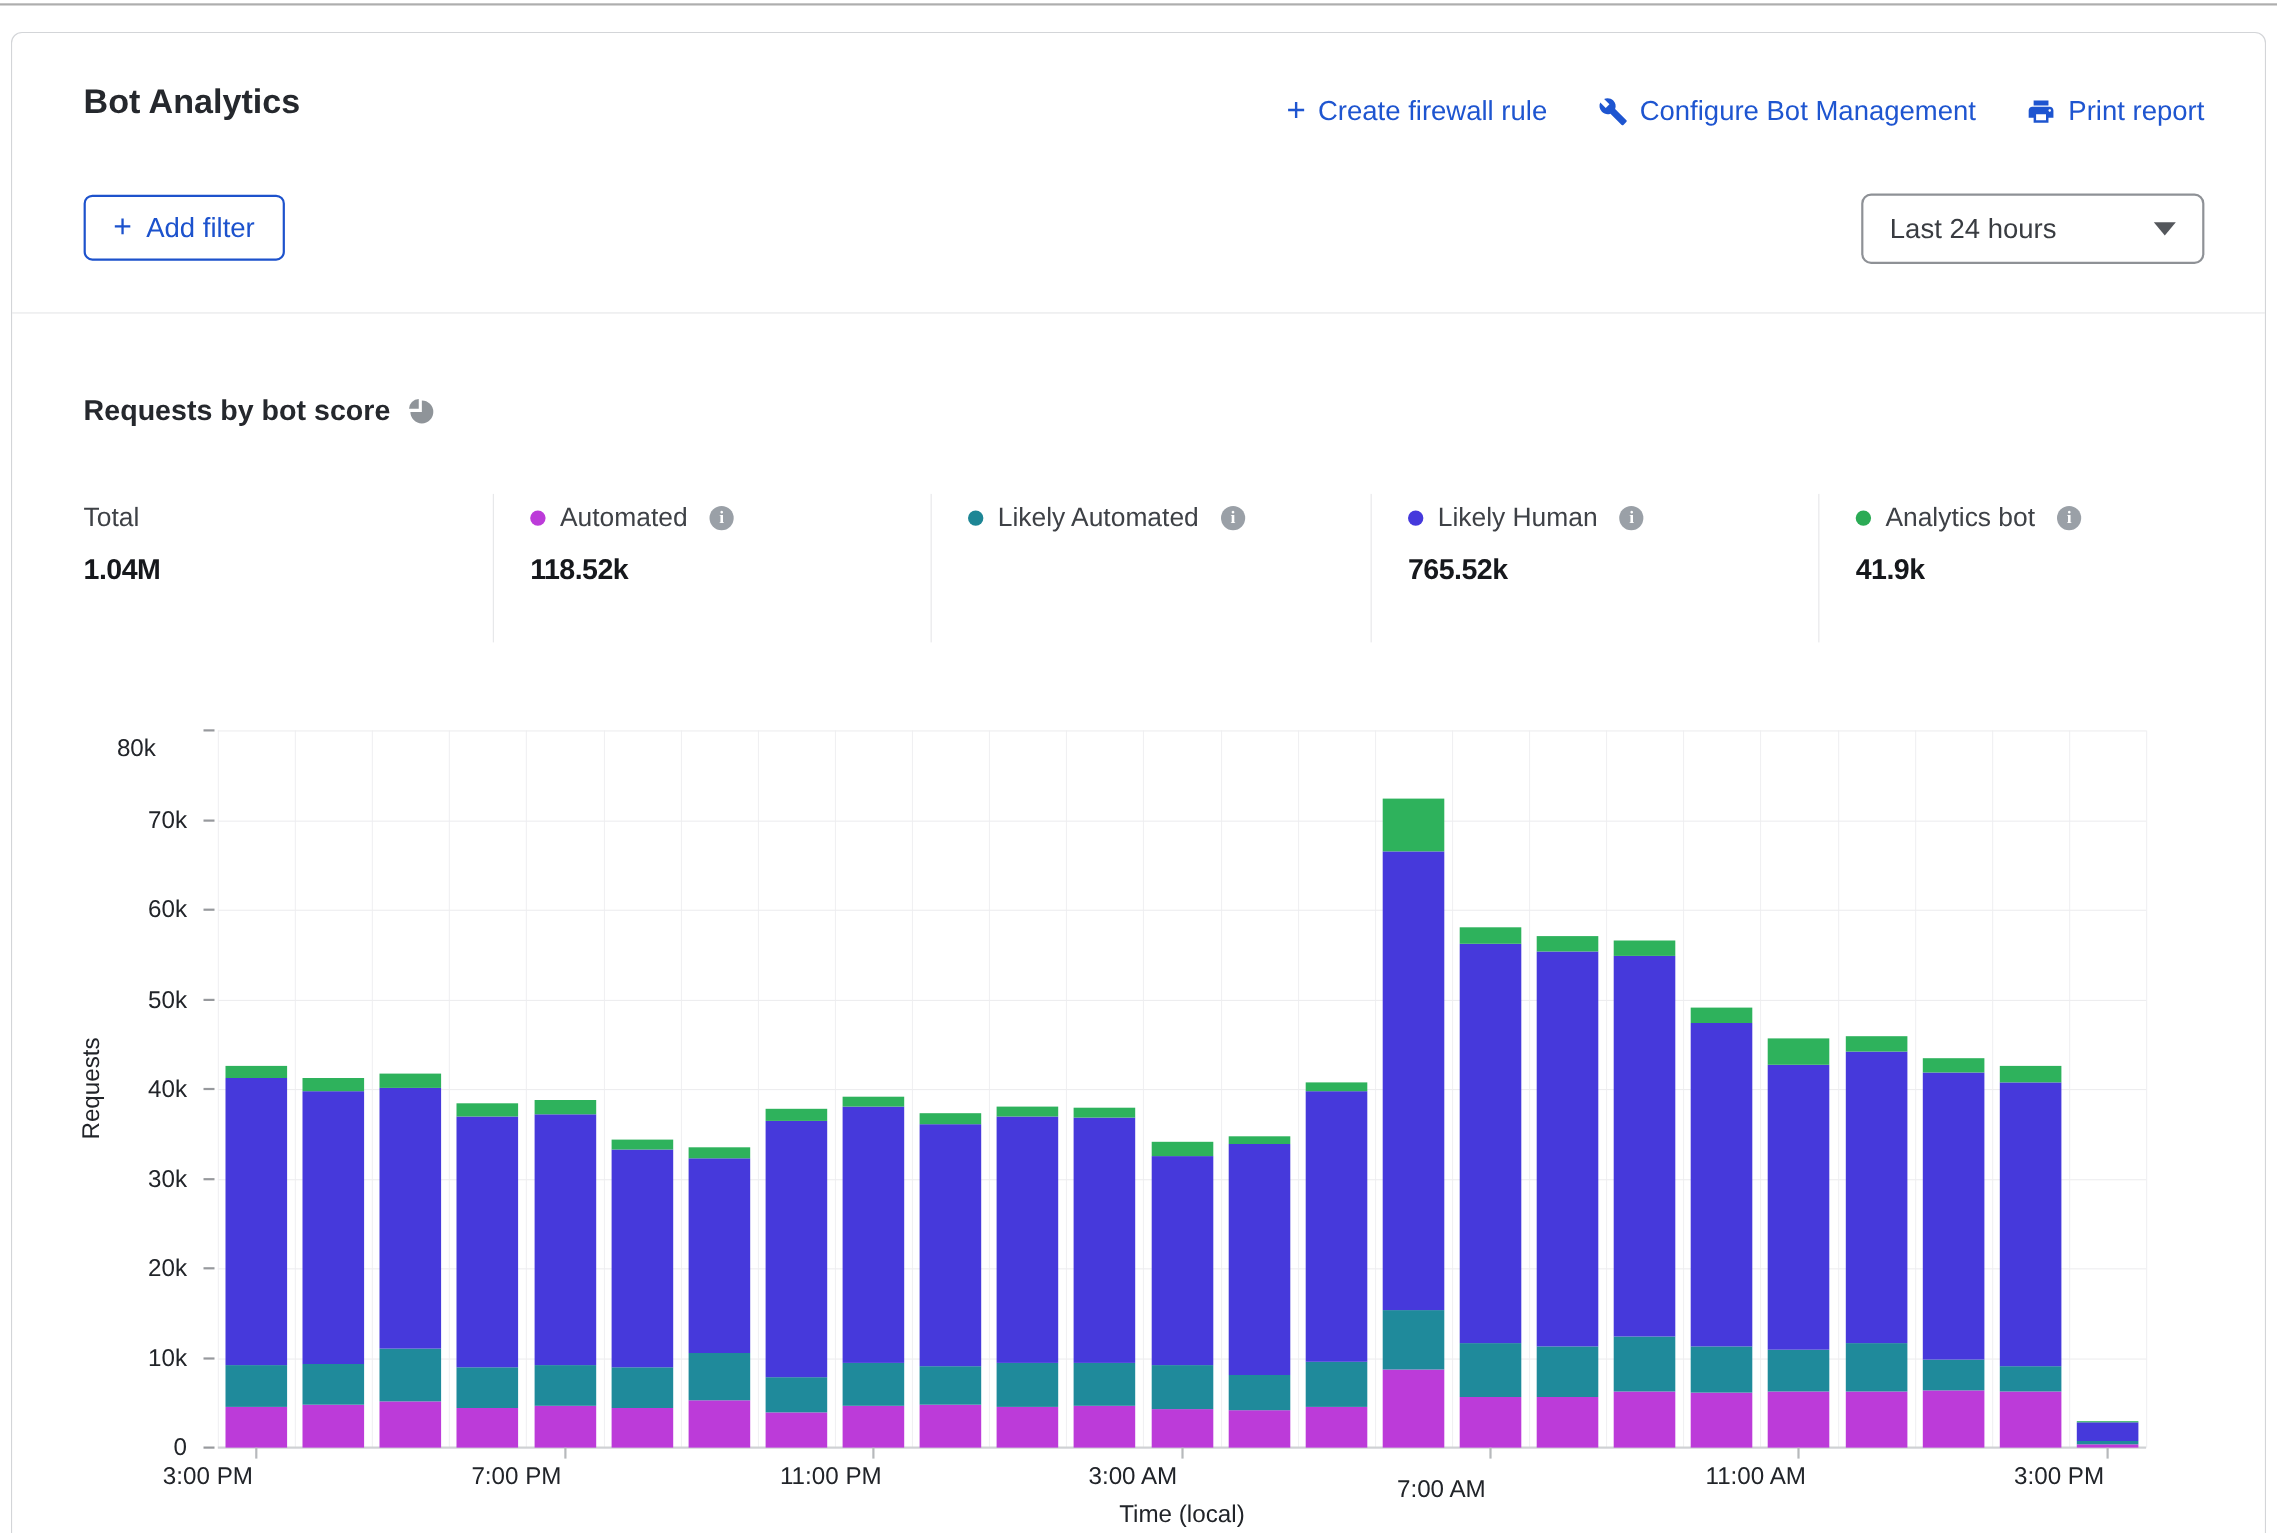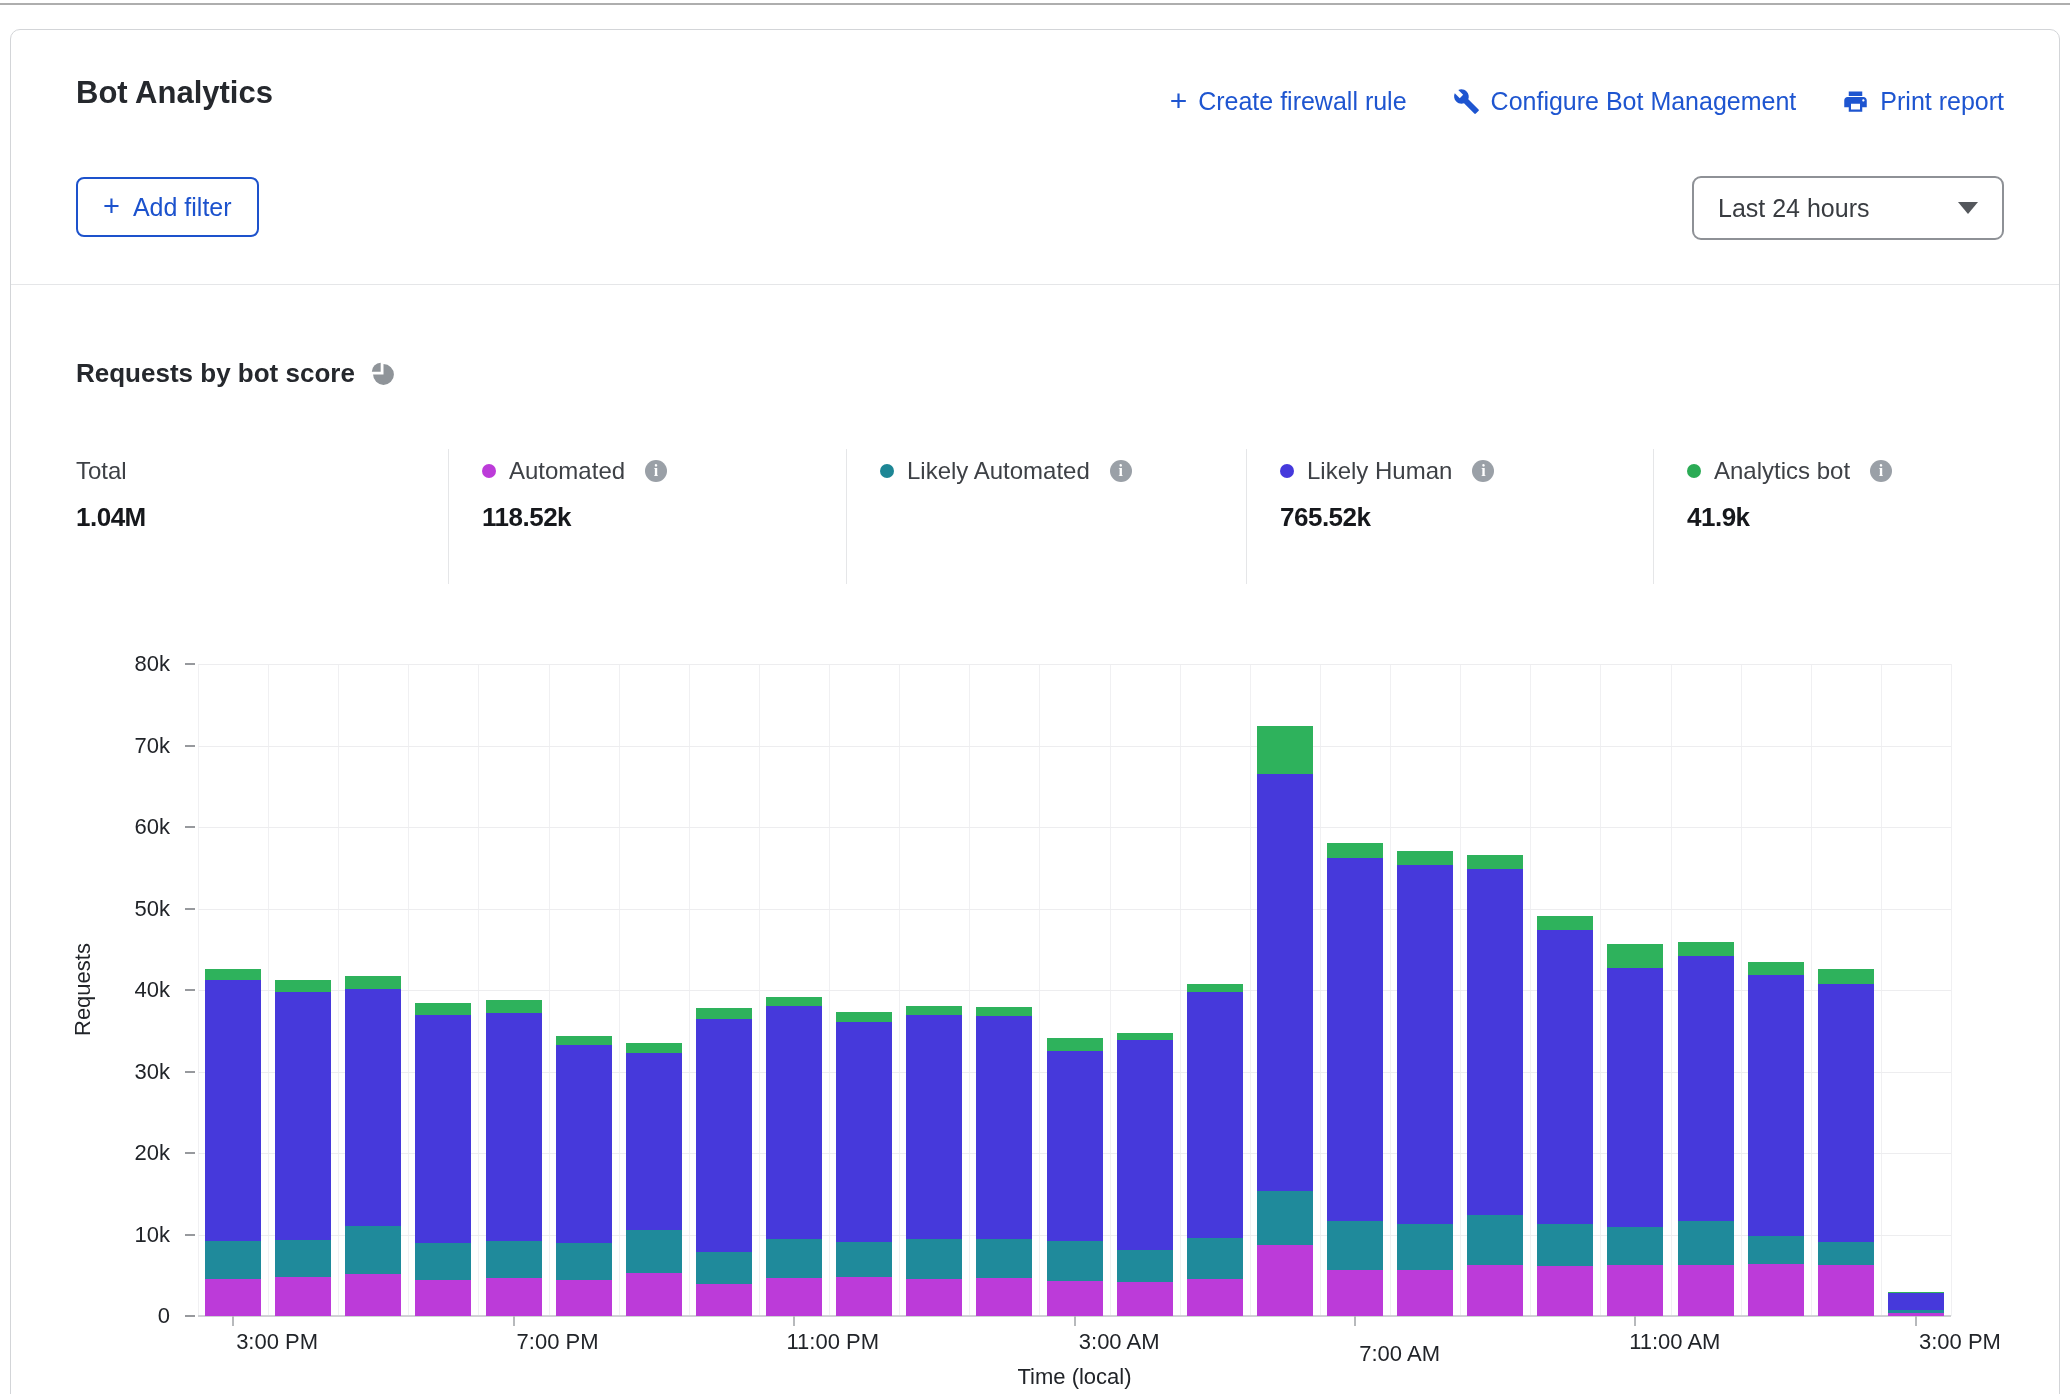--- a/index.html
+++ b/index.html
@@ -50,21 +50,21 @@
 
   
   .plot { position:absolute; left:187px; top:634px; width:1753px; height:652px; }
   .gridline-h { position:absolute; left:0; width:100%; height:1px; background:#ededef; }
   .gridline-v { position:absolute; top:0; height:100%; width:1px; background:#f0f0f2; }
   .axis-x { position:absolute; left:0; bottom:-1px; width:100%; height:2px; background:#cfd1d4; }
   .y-tick { position:absolute; left:-13px; width:10px; height:2px; background:#97999d; }
   .y-tick-label { position:absolute; left:-120px; width:92px; text-align:right;
           font-size:22px; color:#212429; transform:translateY(-50%); }
   .x-tick { position:absolute; top:652px; width:2px; height:10px; background:#b7b9bc; }
-  .x-tick-label { position:absolute; top:665px; width:170px; text-align:right; font-size:22px; color:#212429; }
+  .x-tick-label { position:absolute; top:665px; width:170px; text-align:left; font-size:22px; color:#212429; }
   .x-axis-title { position:absolute; top:700px; left:0; width:100%; text-align:center; font-size:22px; color:#212429; }
   .y-axis-title { position:absolute; left:-130px; top:0; height:100%; width:30px;
           writing-mode:vertical-rl; transform:rotate(180deg);
           display:flex; align-items:center; justify-content:center; font-size:22px; color:#212429; }
   .bar-group { position:absolute; bottom:0; }
   .bar-seg { position:absolute; left:0; width:100%; }
 </style>
 </head>
 <body>
 
@@ -206,21 +206,21 @@
       <div class="y-tick" style="top: 243.5px;"></div>
       <div class="y-tick-label" style="top: 244.5px;">50k</div>
       <div class="gridline-h" style="top: 163px;"></div>
       <div class="y-tick" style="top: 162px;"></div>
       <div class="y-tick-label" style="top: 163px;">60k</div>
       <div class="gridline-h" style="top: 81.5px;"></div>
       <div class="y-tick" style="top: 80.5px;"></div>
       <div class="y-tick-label" style="top: 81.5px;">70k</div>
       <div class="gridline-h" style="top: 0px;"></div>
       <div class="y-tick" style="top: -1px;"></div>
-      <div class="y-tick-label" style="top: 0px;">80k</div>
+      <div class="y-tick-label" style="top: 16px; text-align: center;">80k</div>
       <div class="axis-x"></div>
       <div class="bar-group" style="left: 7.06px; width: 56px; height: 347.19px;">
         <div class="bar-seg" style="bottom: 0px; height: 37.49px; background: rgb(188, 59, 217);"></div>
         <div class="bar-seg" style="bottom: 37.49px; height: 37.49px; background: rgb(31, 138, 155);"></div>
         <div class="bar-seg" style="bottom: 74.98px; height: 260.8px; background: rgb(70, 57, 219);"></div>
         <div class="bar-seg" style="bottom: 335.78px; height: 11.41px; background: rgb(46, 178, 92);"></div>
       </div>
       <div class="bar-group" style="left: 77.18px; width: 56px; height: 335.78px;">
         <div class="bar-seg" style="bottom: 0px; height: 39.12px; background: rgb(188, 59, 217);"></div>
         <div class="bar-seg" style="bottom: 39.12px; height: 36.67px; background: rgb(31, 138, 155);"></div>

